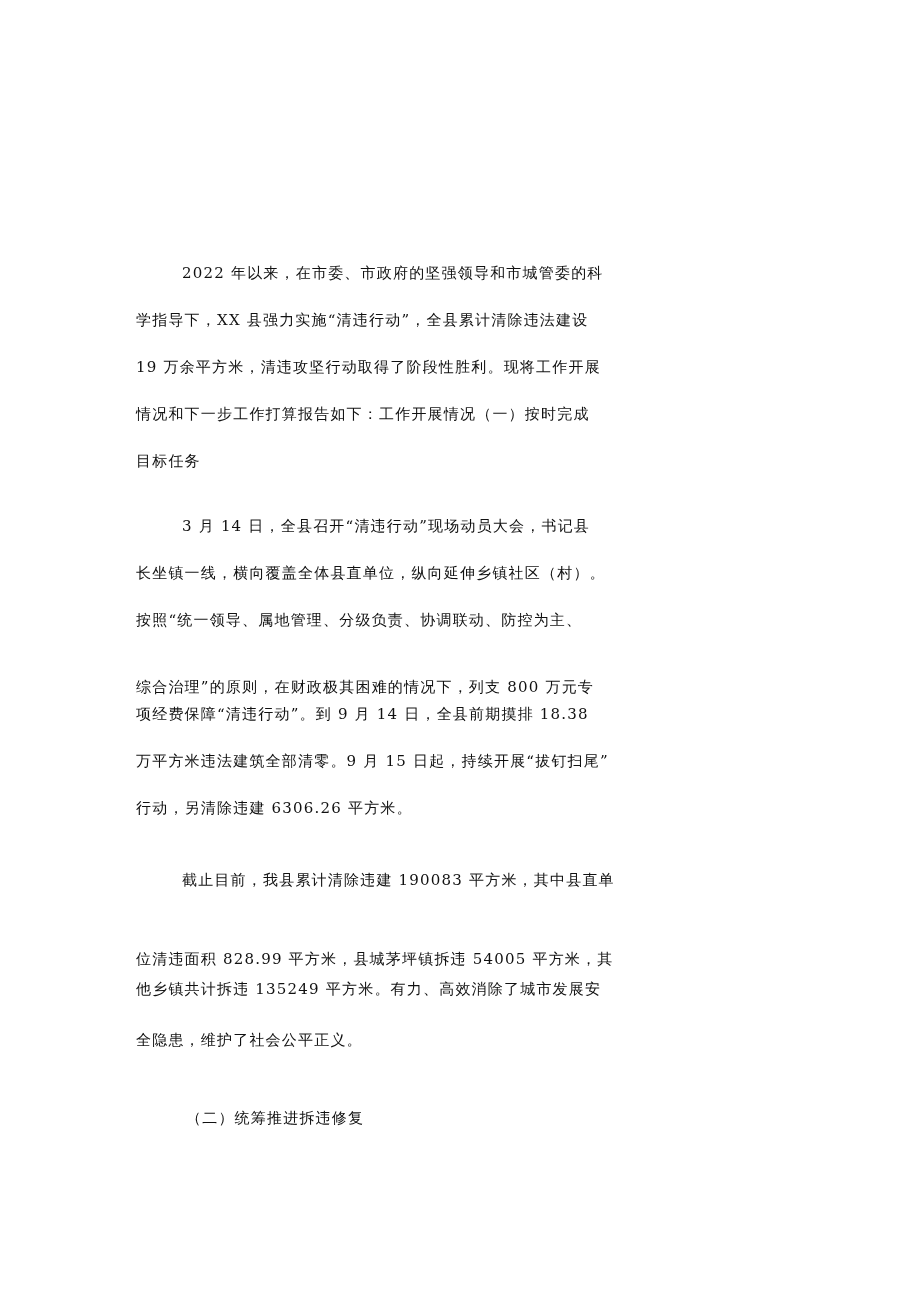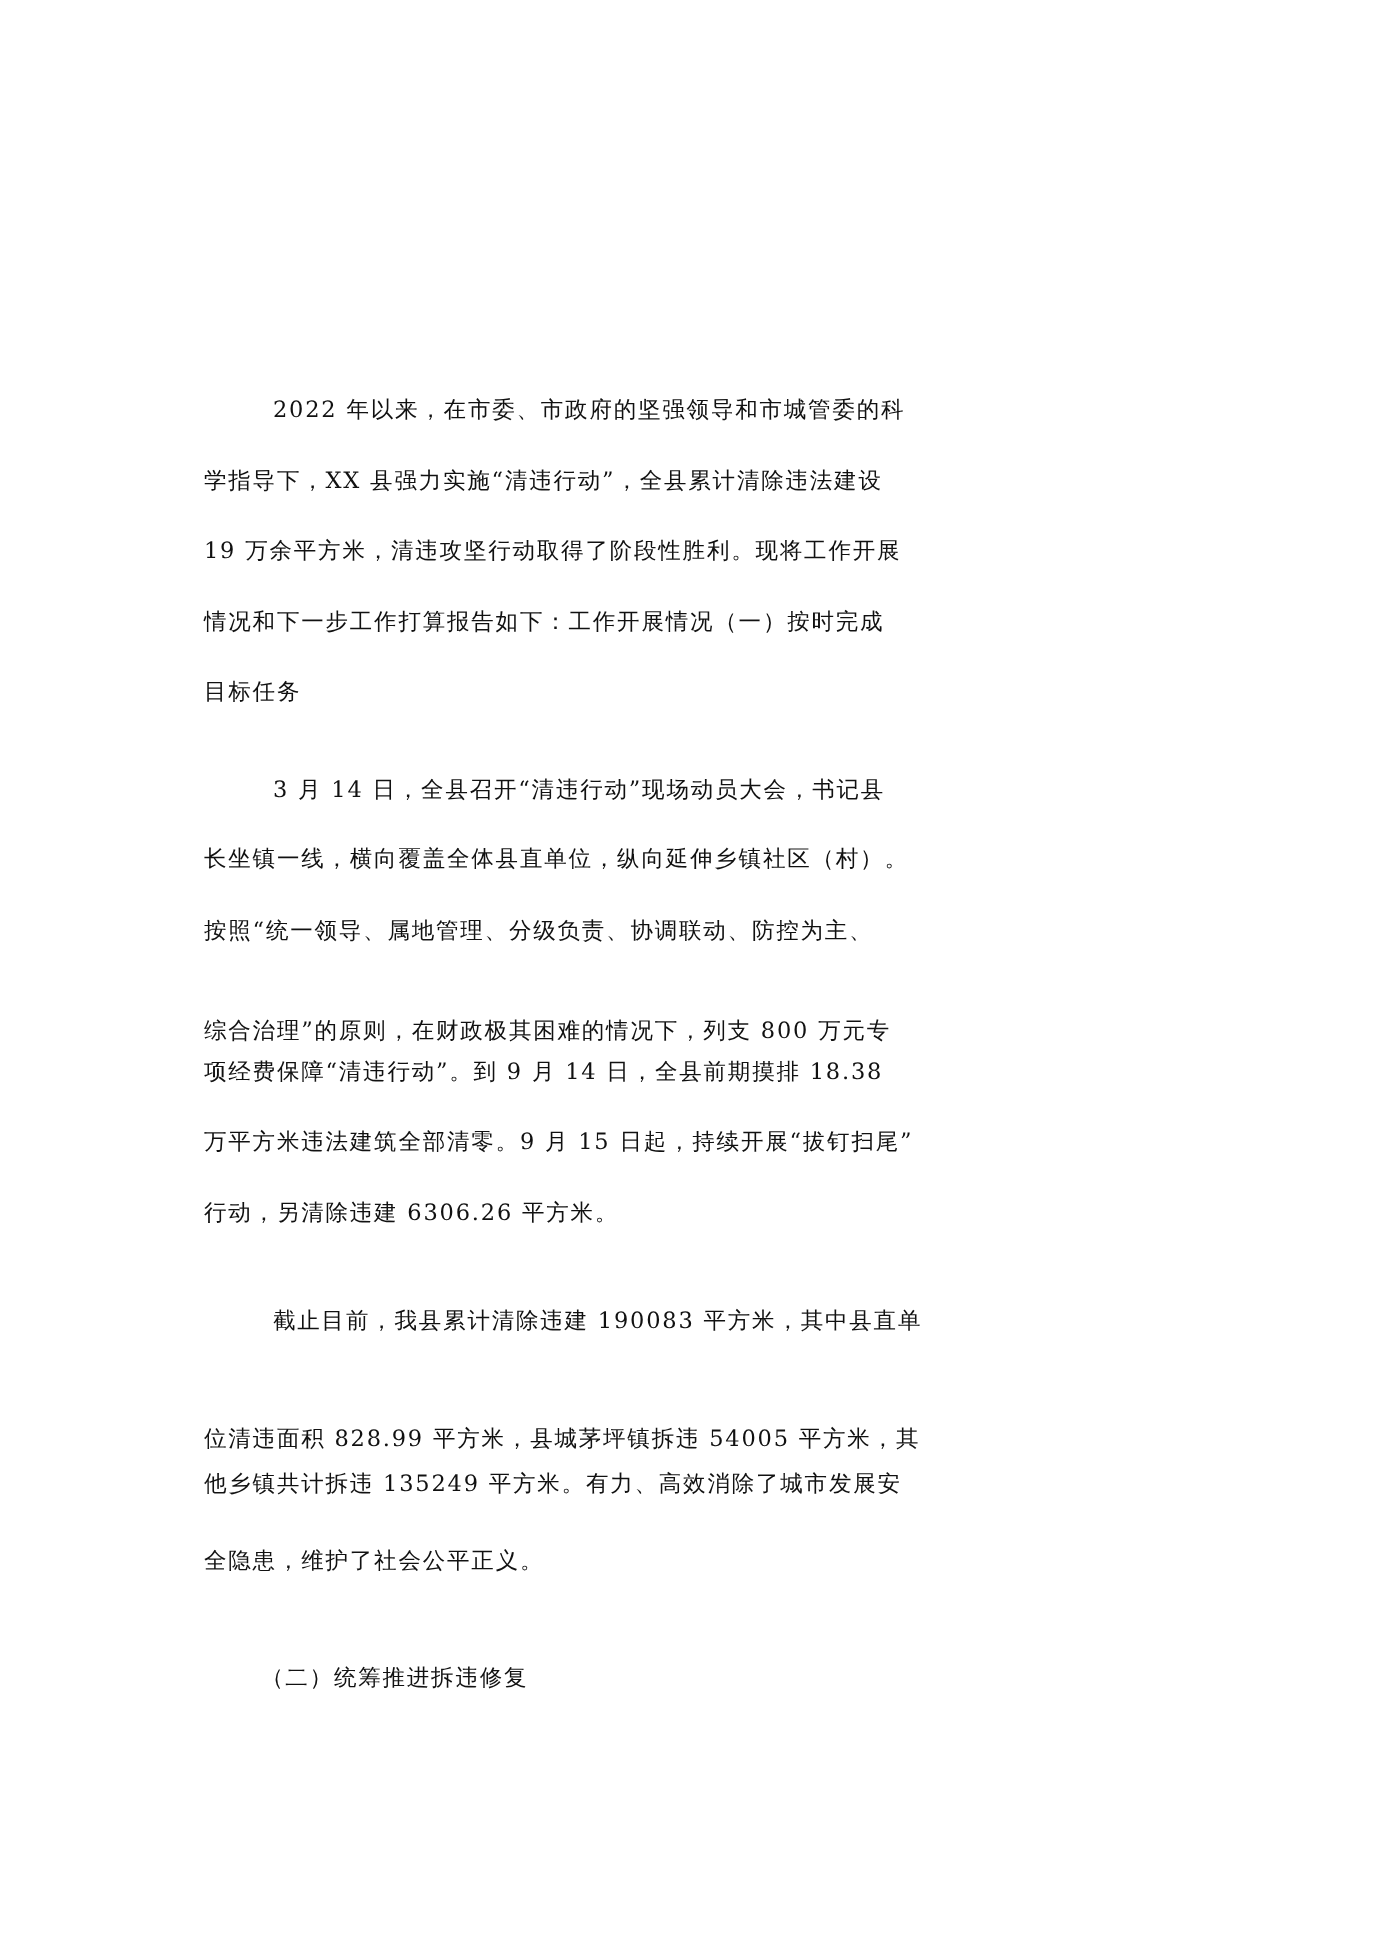--- a/index.html
+++ b/index.html
@@ -36,21 +36,21 @@
     }
     .line {
       position: absolute;
       left: 136px;
       font-size: 15px;
       line-height: 30px;
       white-space: nowrap;
       letter-spacing: 1.2px;
     }
     .indent { left: 182px; }
-    .heading2 { left: 174px; }
+    .heading2 { left: 186px; }
   </style>
 </head>
 <body>
 
 <div class="page">
 
 
   <div>
     <div class="line indent" style="top:258px;">2022 年以来，在市委、市政府的坚强领导和市城管委的科</div>
     <div class="line" style="top:305px;">学指导下，XX 县强力实施“清违行动”，全县累计清除违法建设</div>

